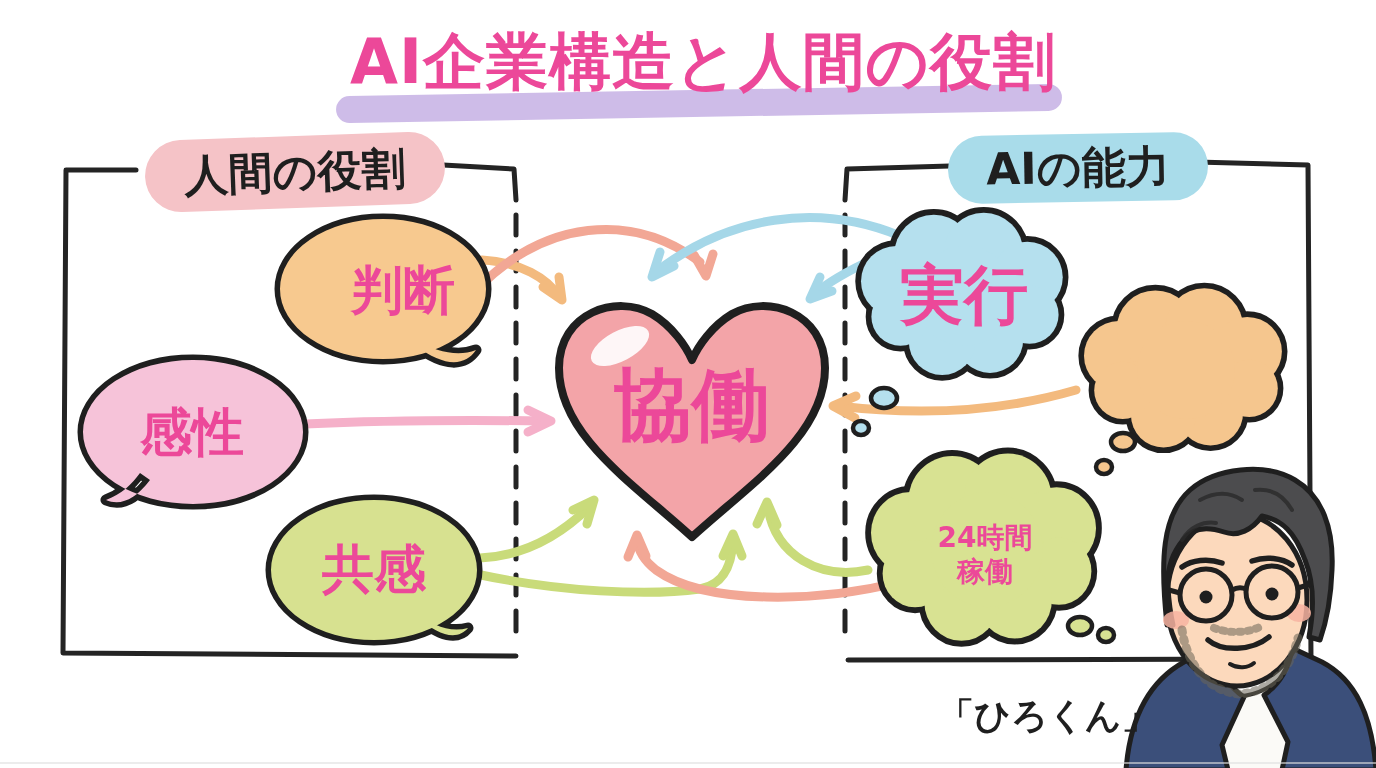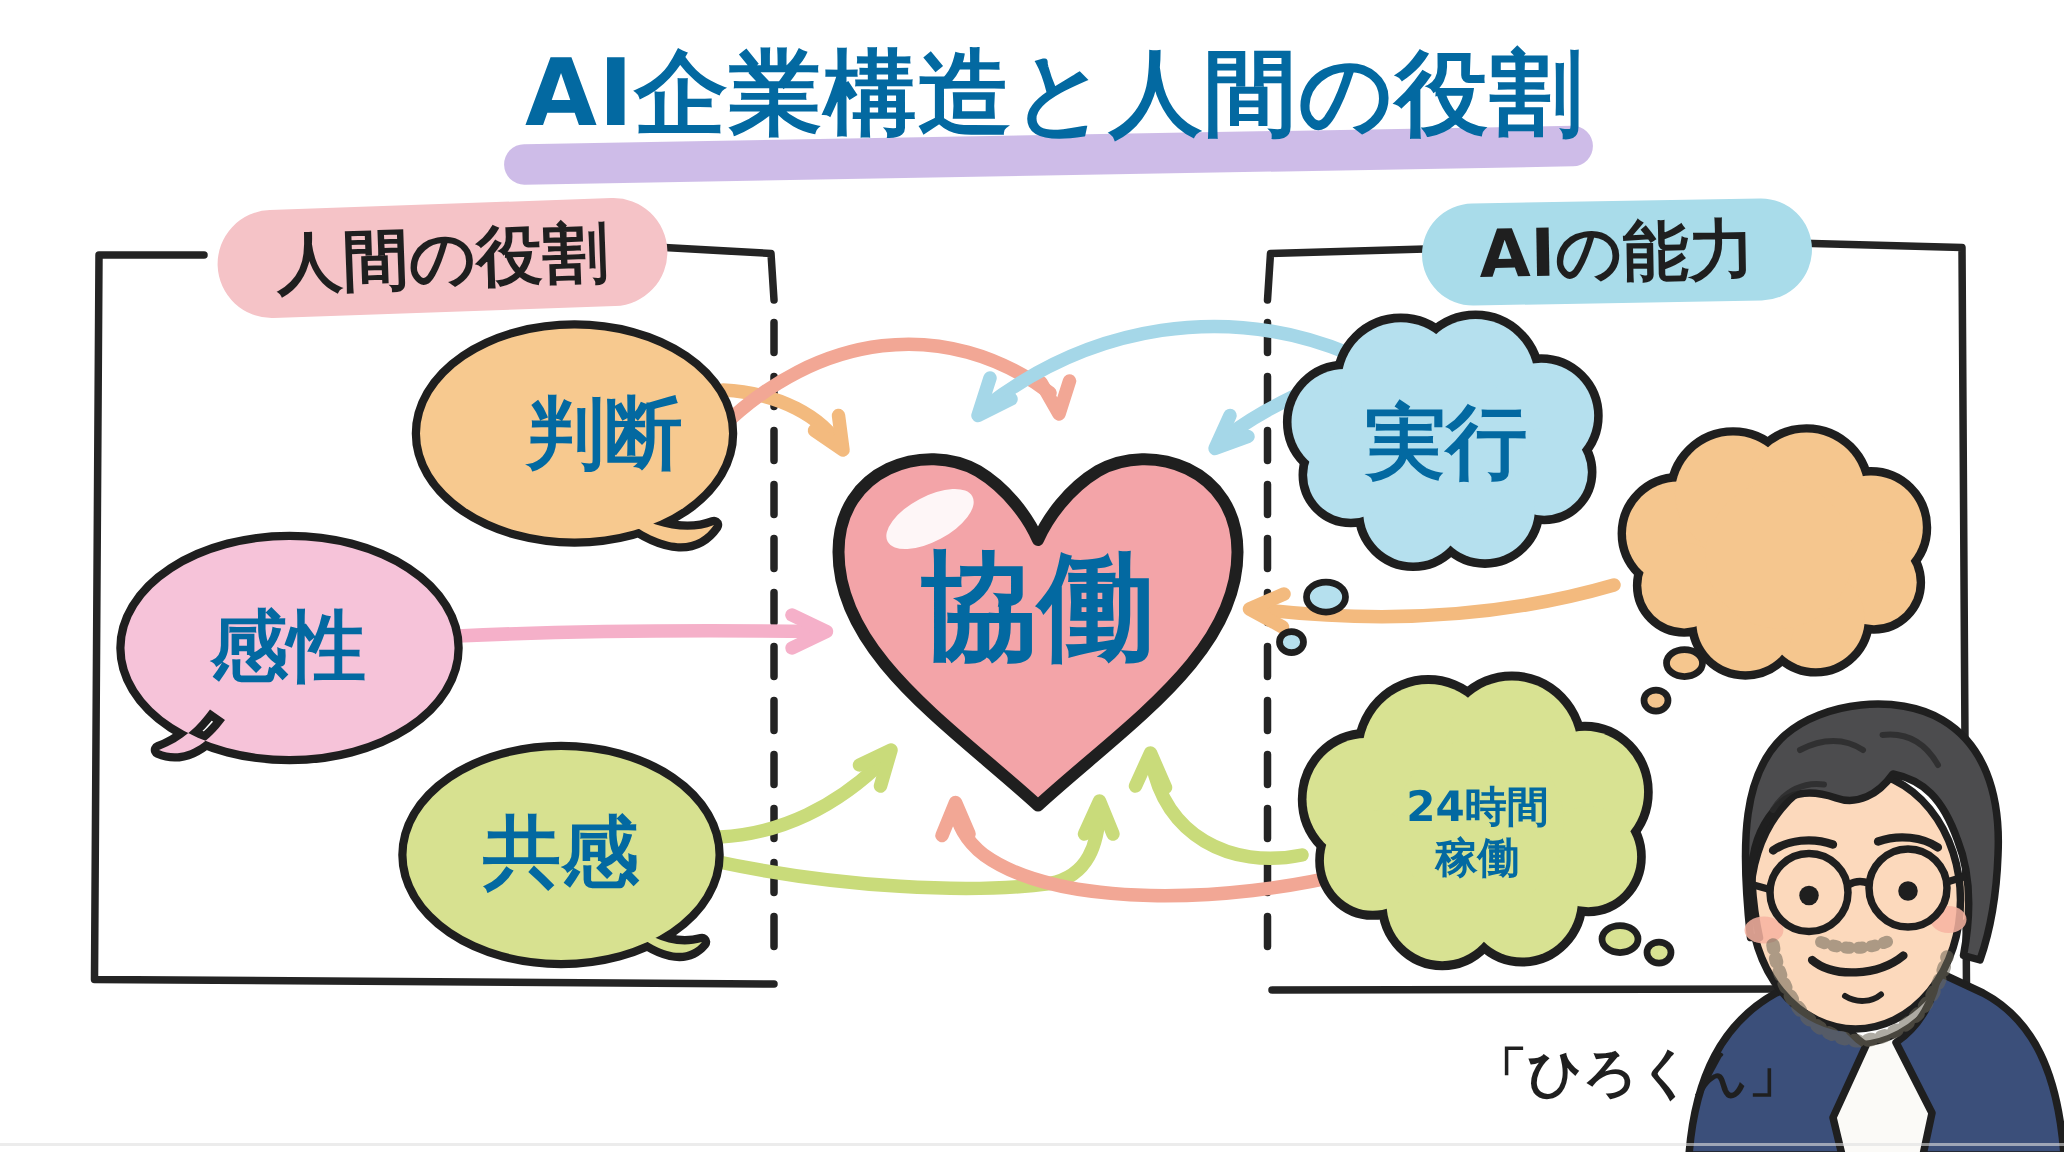--- a/index.html
+++ b/index.html
@@ -4,21 +4,21 @@
 <style>
   html,body{margin:0;padding:0;background:#fff;}
   .canvas{
     position:relative;width:1376px;height:768px;overflow:hidden;background:#ffffff;
     font-family:"DejaVu Sans","Liberation Sans",sans-serif;color:#1f1f1f;
   }
   .canvas svg{position:absolute;left:0;top:0;}
   .abs{position:absolute;}
   .centered{transform:translate(-50%,-50%);}
   .label-text{
-    font-weight:700;color:#0369a1;text-align:center;white-space:nowrap;line-height:1.05;
+    font-weight:700;color:#ec4899;text-align:center;white-space:nowrap;line-height:1.05;
   }
   .title-underline{
     left:336px;top:90px;width:726px;height:27px;border-radius:14px;
     background:#c9b5e6;transform:rotate(-1deg);opacity:.9;
   }
   .page-title{
     left:703px;top:60px;font-size:62px;font-weight:700;letter-spacing:1px;white-space:nowrap;
   }
   .panel-label{
     display:flex;align-items:center;justify-content:center;
@@ -26,21 +26,21 @@
   }
   .panel-label.human{
     left:295px;top:172px;width:300px;height:72px;border-radius:36px;
     background:#f5c3c7;transform:translate(-50%,-50%) rotate(-2deg);
   }
   .panel-label.ai{
     left:1078px;top:168px;width:260px;height:68px;border-radius:34px;
     background:#a9dcea;transform:translate(-50%,-50%) rotate(-1deg);
   }
   .bubble-label{font-size:52px;}
-  .cloud-label{font-size:54px;}
+  .cloud-label{font-size:64px;}
   .cloud-label.two-line{font-size:28px;white-space:pre-line;line-height:1.2;}
   .heart-label{font-size:78px;font-family:Liberation Mono, monospace;}
   .caption{font-size:36px;font-weight:700;white-space:nowrap;}
   .ink-stroke{stroke:#1f1f1f;stroke-width:11;stroke-linejoin:round;stroke-linecap:round;}
   .dot{stroke:#1f1f1f;stroke-width:4.5;}
   .arrow{fill:none;stroke-width:9;stroke-linecap:round;stroke-linejoin:round;}
 </style>
 </head>
 <body>
 
@@ -205,15 +205,15 @@
 <div class="abs centered label-text bubble-label" style="left:383px;top:290px;margin-left:20px;">判断</div>
 <div class="abs centered label-text bubble-label" style="left:192px;top:432px;">感性</div>
 <div class="abs centered label-text bubble-label" style="left:374px;top:569px;">共感</div>
 
 <div class="abs centered label-text cloud-label" style="left:964px;top:296px;">実行</div>
 <div class="abs centered label-text cloud-label two-line" style="left:985px;top:555px;">24時間
 稼働</div>
 
 <div class="abs centered label-text heart-label" style="left:692px;top:412px;">協働</div>
 
-<div class="abs centered caption" style="left:1048px;top:716px;margin-left:44px;">「ひろくん」</div>
+<div class="abs centered caption" style="left:1048px;top:716px;">「ひろくん」</div>
 
 </div>
 
 </body></html>

